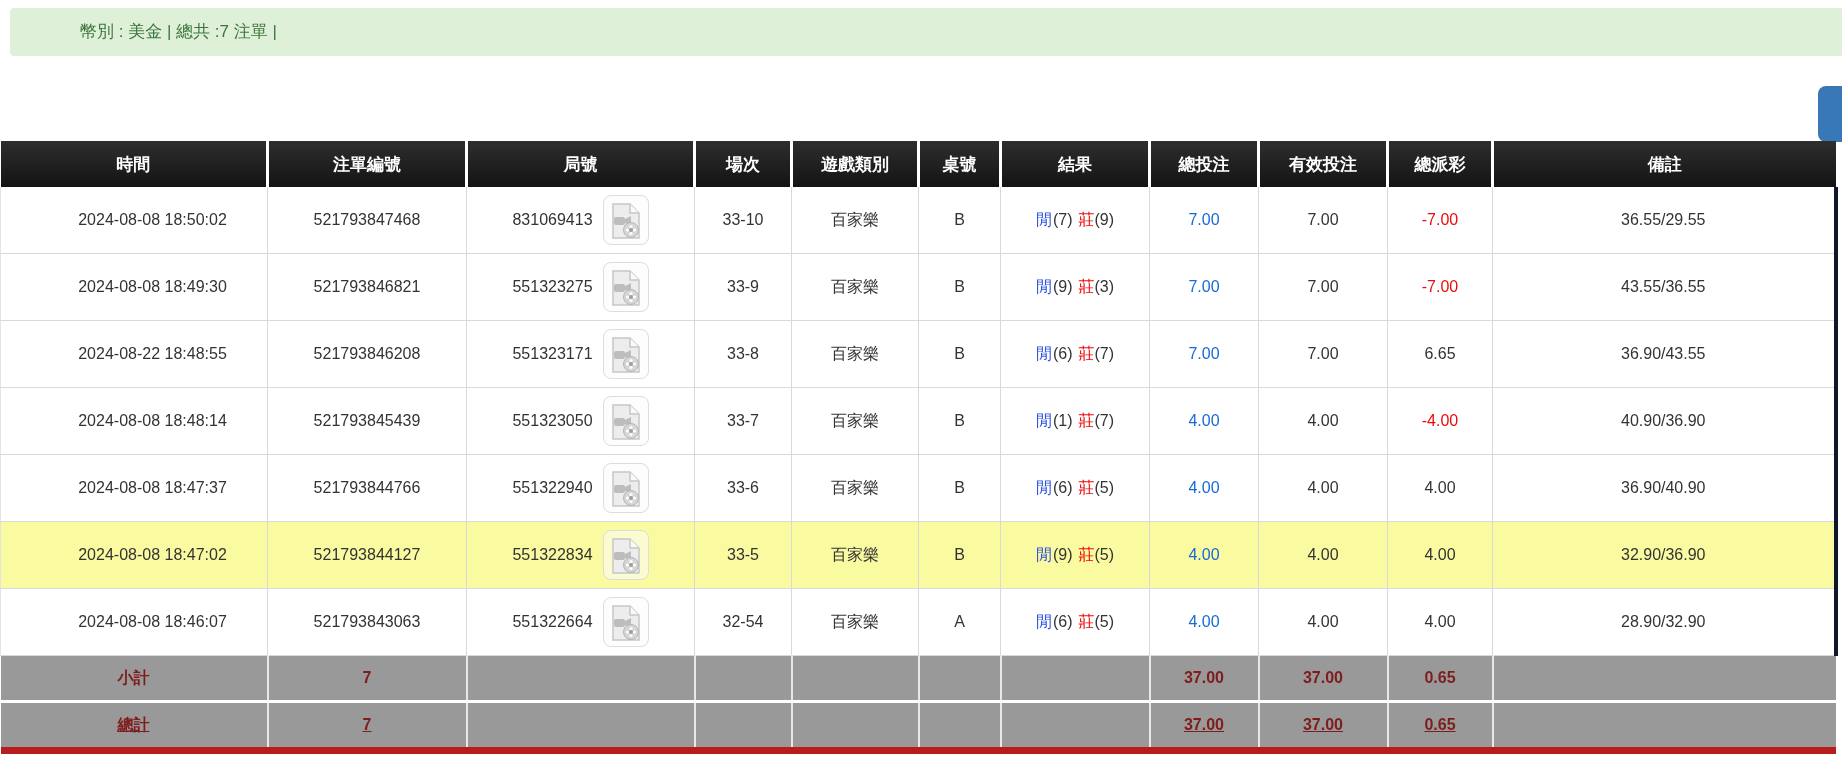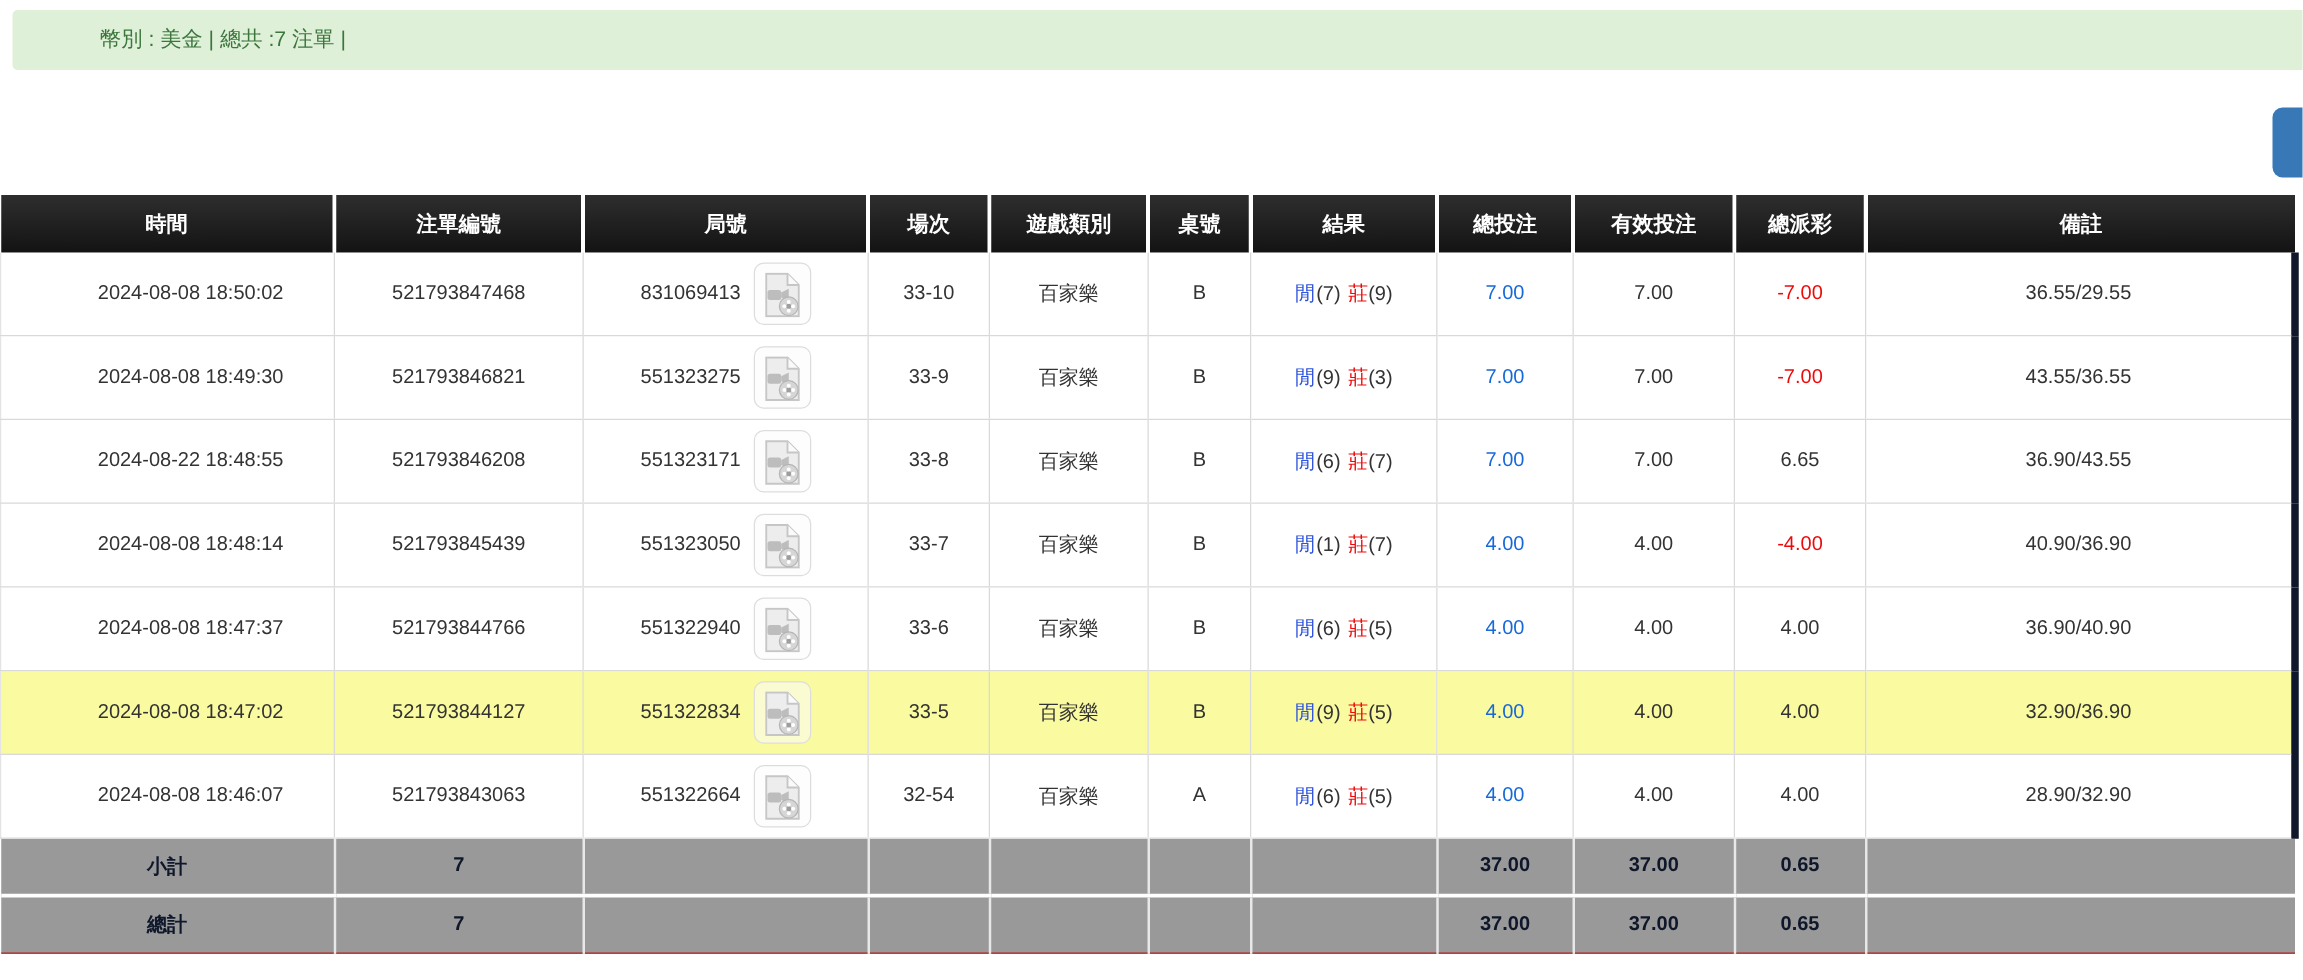--- a/index.html
+++ b/index.html
@@ -17,53 +17,53 @@
     position:absolute;left:10px;top:8px;right:-8px;height:48px;line-height:48px;
     background:var(--alert-bg);color:var(--alert-text);border-radius:4px;
     font-size:17px;padding-left:70px;box-sizing:border-box;white-space:nowrap;
   }
   .topbar .notice{position:absolute;right:8px;top:0;color:var(--notice-red);}
   .side-btn{
     position:absolute;top:86px;right:-26px;width:50px;height:56px;border:none;
     background:var(--button-blue);border-radius:8px;cursor:pointer;
   }
   table.bets{
-    position:absolute;left:0;top:156px;width:1835px;table-layout:fixed;
+    position:absolute;left:0;top:141px;width:1835px;table-layout:fixed;
     border-collapse:collapse;font-size:16px;
   }
   thead th{
     background:linear-gradient(#2e2e2e,#131313);color:#fff;font-size:17px;
     font-weight:bold;height:46px;border-left:3px solid #fff;text-align:center;
     padding:0;overflow:hidden;
   }
   thead th:first-child{border-left:none;}
   tbody tr.data-row td{
     height:66px;text-align:center;background:#fff;vertical-align:middle;
     border-bottom:1px solid #d9d9d9;border-left:1px solid #d9d9d9;padding:0;overflow:hidden;
   }
   tbody tr.data-row td:first-child{border-left:1px solid #e4e4e4;padding-left:37px;}
-  tbody tr.data-row td:last-child{border-right:6px solid #0f172a;margin-top:45px;}
+  tbody tr.data-row td:last-child{border-right:4px solid #0f172a;margin-top:45px;}
   tbody tr.highlight td{background:var(--highlight);}
   .bet-total{color:var(--link-blue);cursor:pointer;}
   .neg{color:var(--negative-red);}
   .player{color:var(--player-blue);}
   .banker{color:var(--banker-red);}
   .result-val{margin:0 6px 0 1px;}
   .video-btn{
     display:inline-block;vertical-align:middle;margin-left:10px;width:46px;height:50px;
     border:1px solid #ddd;border-radius:8px;background:rgba(252,252,252,.55);
     cursor:pointer;padding:5px 0 0 0;box-sizing:border-box;
   }
   .round-id{display:inline-block;vertical-align:middle;}
   tr.summary td{
-    background:var(--summary-bg);color:#0f172a;font-weight:bold;height:44px;
+    background:var(--summary-bg);color:#7f1d1d;font-weight:bold;height:44px;
     text-align:center;border-left:2px solid #e8e8e8;padding:0;
   }
   tr.summary td:first-child{border-left:none;}
-  tr.summary.grand td{border-top:3px solid #fff;border-bottom:1px solid #b91c1c;}
+  tr.summary.grand td{border-top:3px solid #fff;border-bottom:7px solid #b91c1c;text-decoration:underline;}
 </style>
 </head>
 <body>
 
 <div class="topbar">
   <span>幣別 : 美金 | 總共 :7 注單 |</span>
 </div>
 
 <button class="side-btn"></button>
 

